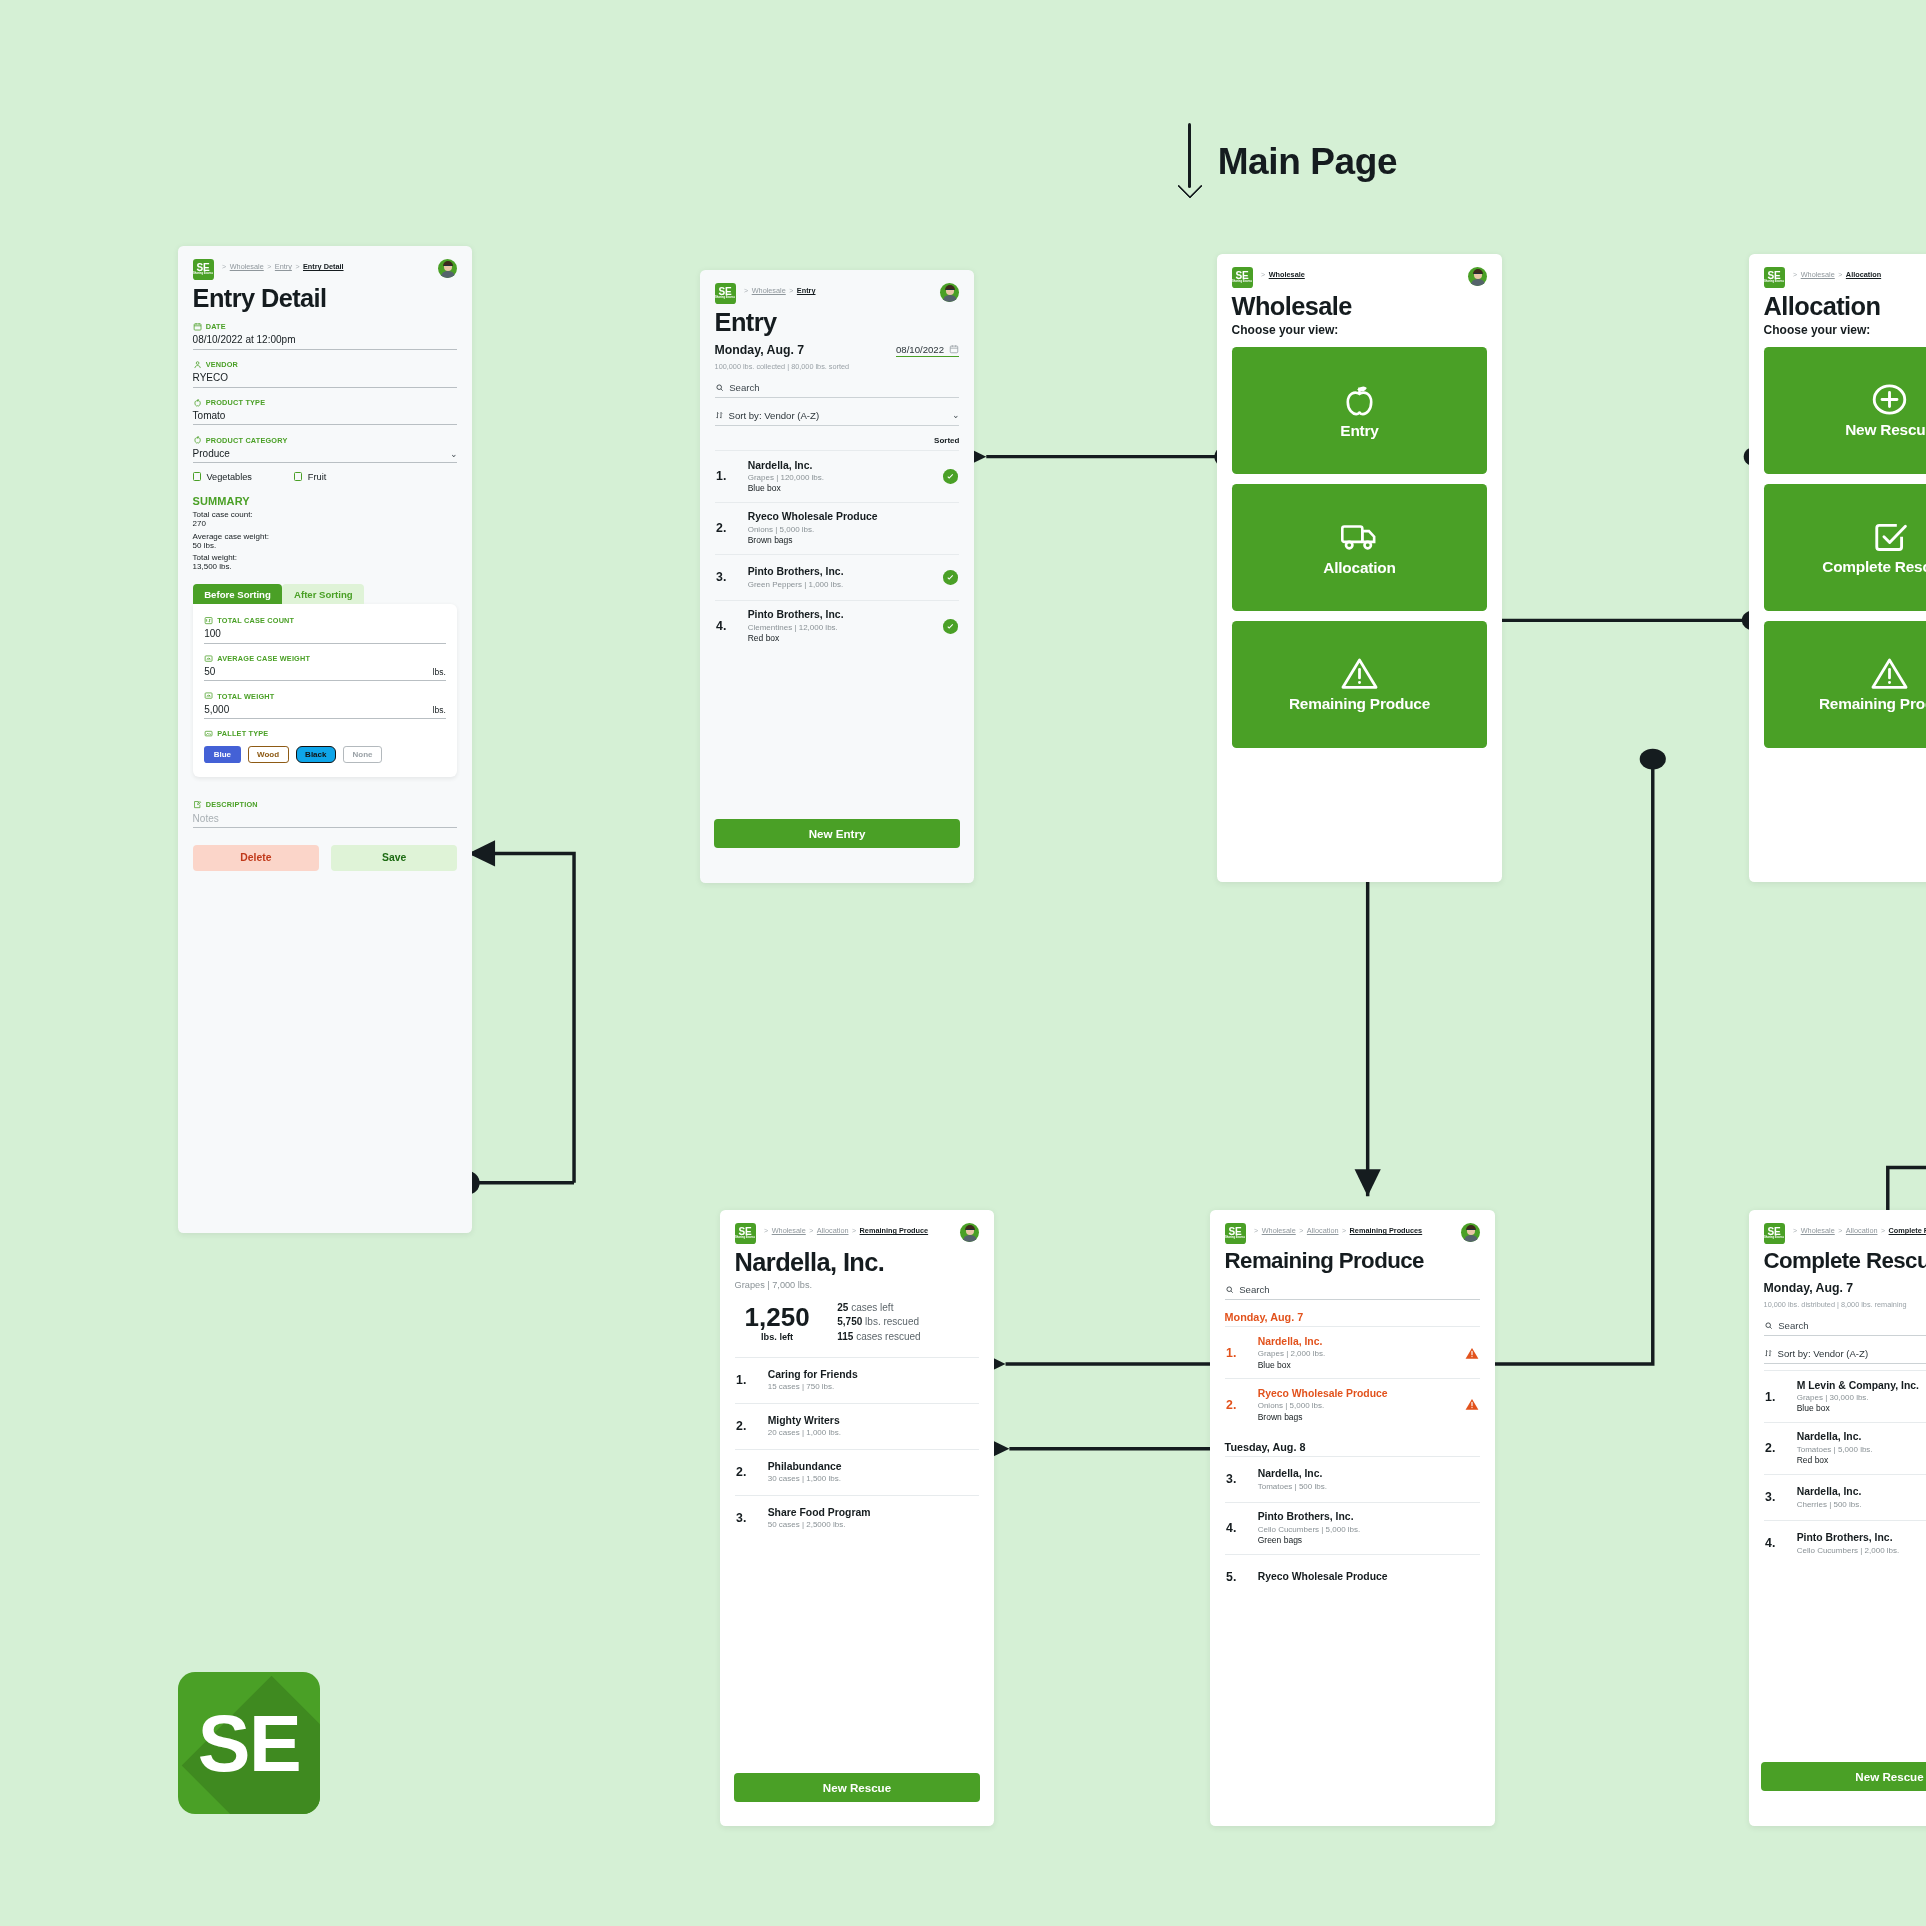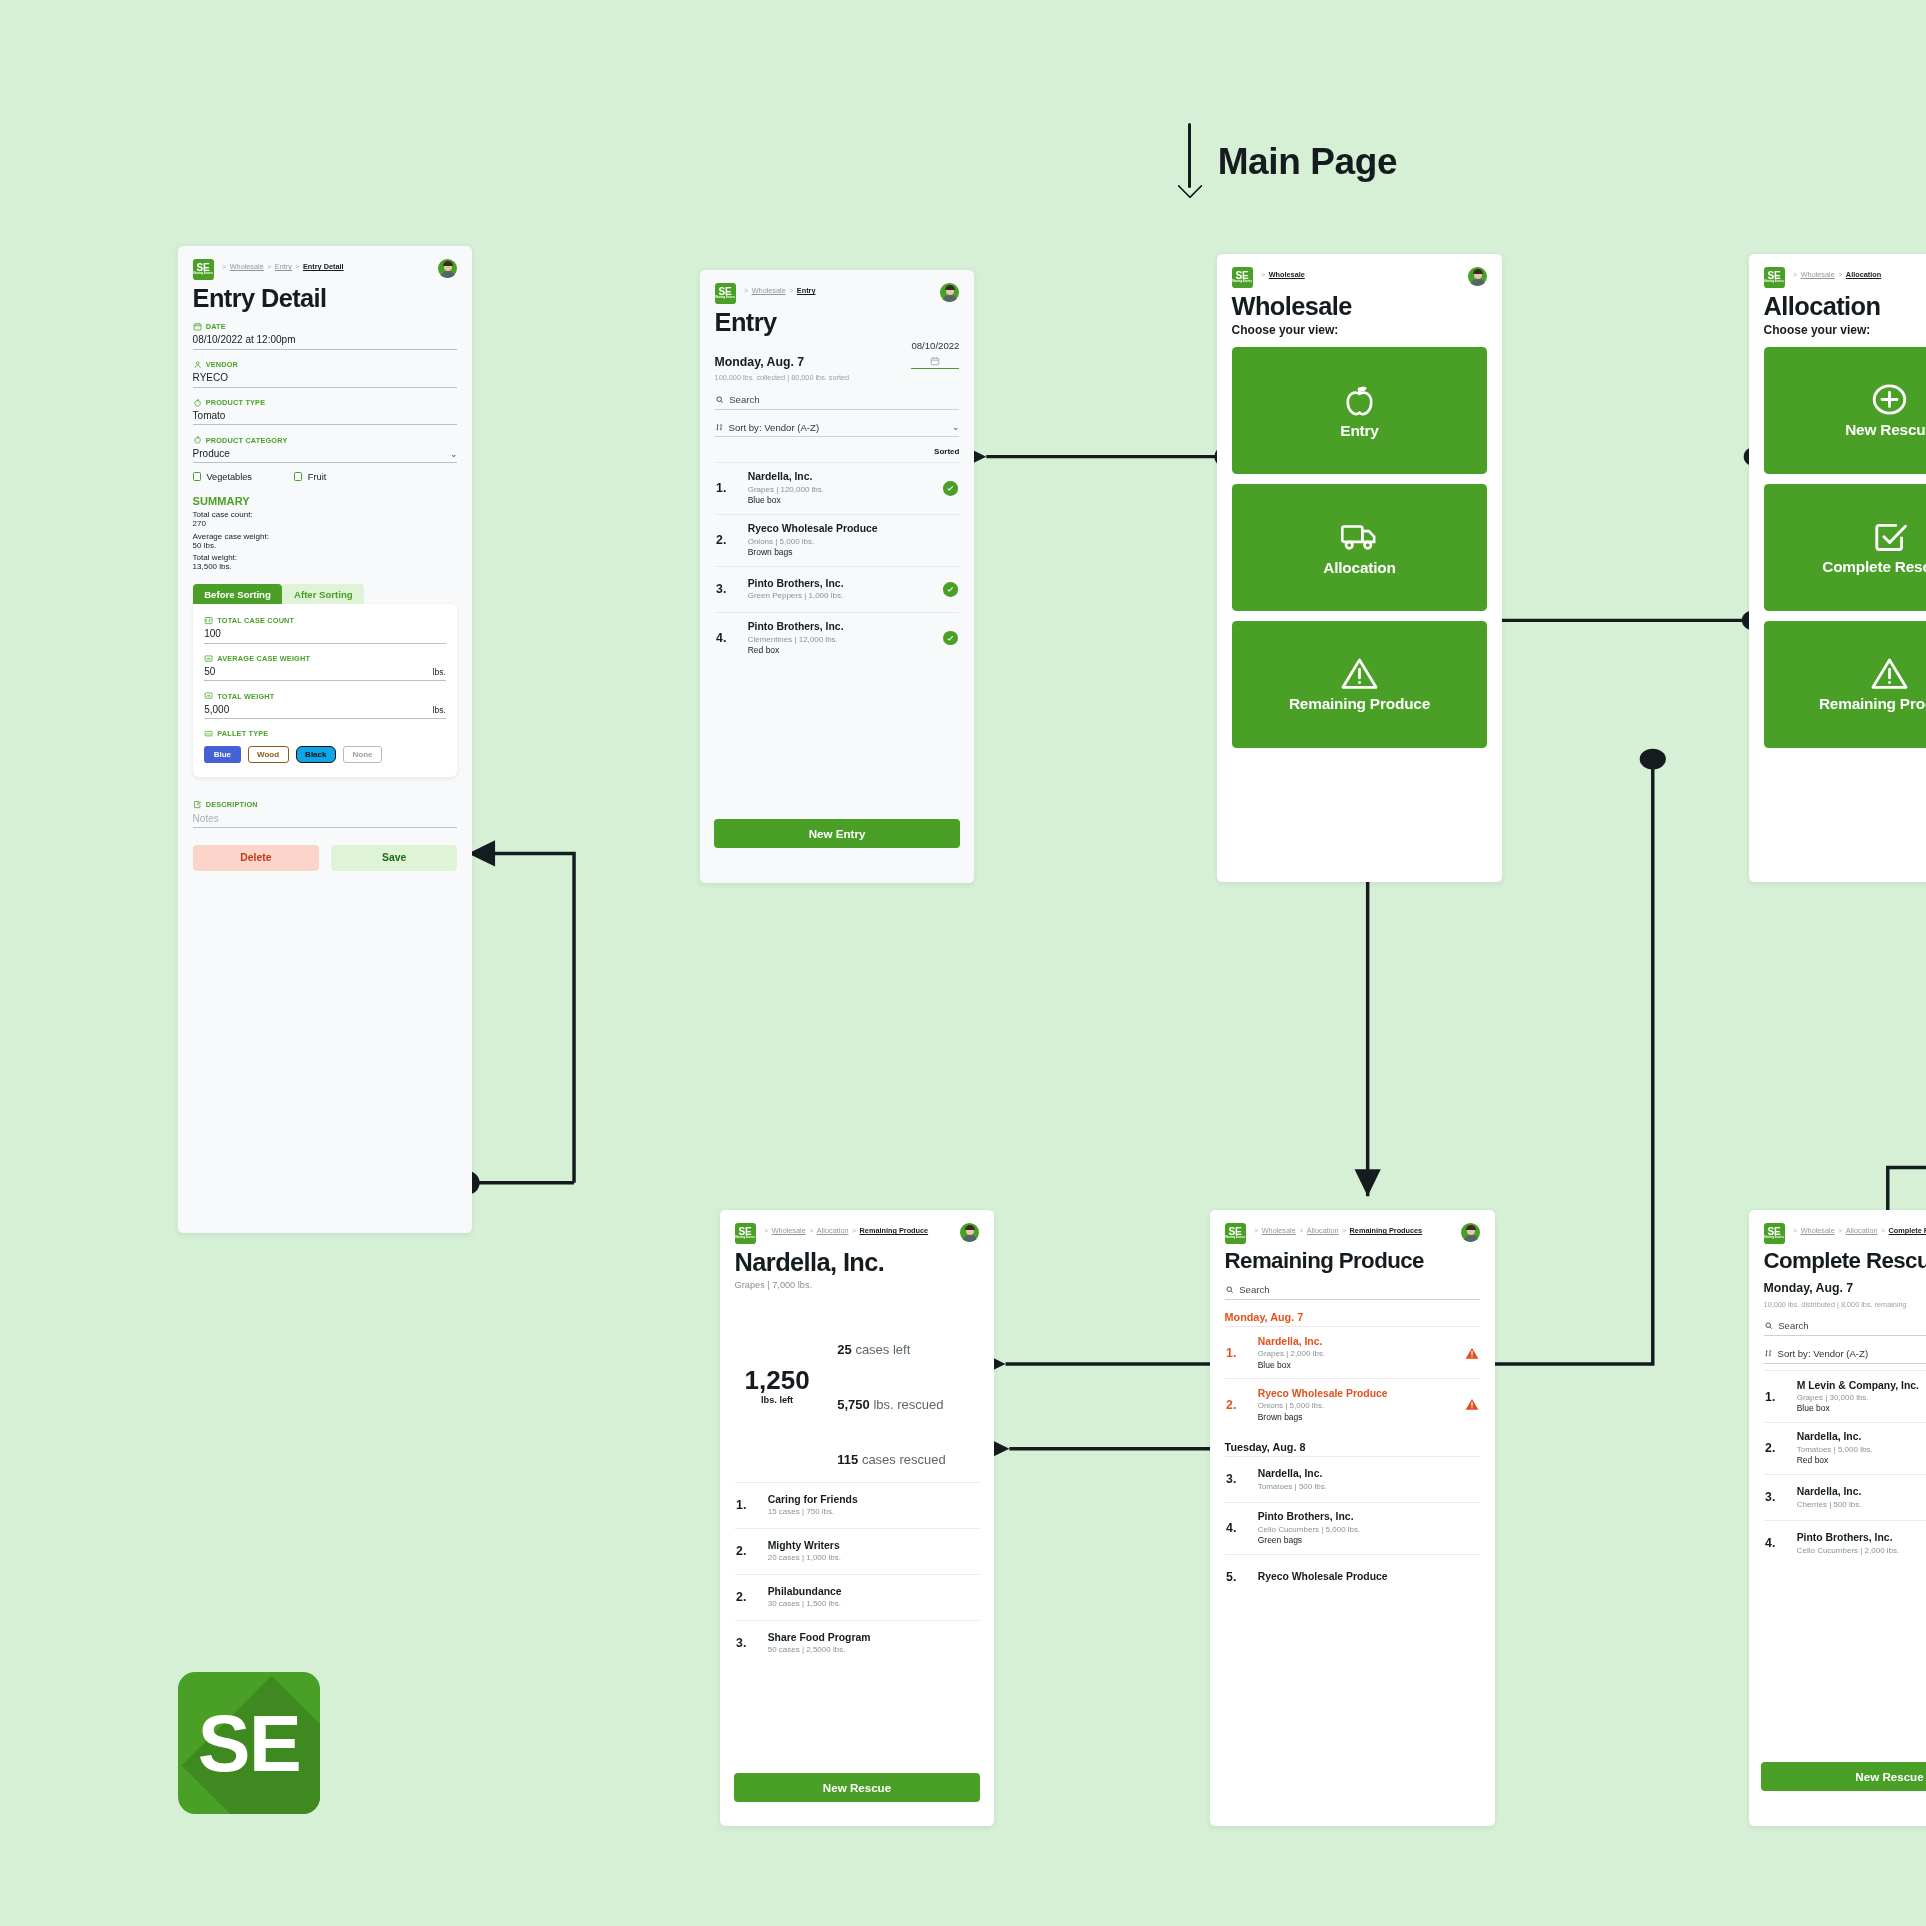--- a/index.html
+++ b/index.html
@@ -132,21 +132,21 @@
   
   .search, .sort{
     display:flex; align-items:center; gap:5.4px; padding:3.1px 0 3.9px 0;
     border-bottom:0.6px solid #ccd2d5; margin-top:8.5px;
   }
   .search .ph{ font-size:9.6px; color:#3d464c;}
   .sort .val{ font-size:9.6px; color:#2b3439; flex:1;}
   .sort .chev{ font-size:8.5px; color:#404a50;}
   .date-pill{
     display:flex; align-items:center; gap:5.4px;
-    border-bottom:1px solid #4aa026; padding-bottom:1.5px;flex-direction:column;
+    border-bottom:1px solid #4aa026; padding-bottom:1.5px;
   }
   .date-pill .d{ font-size:9.6px; color:#2b3439;}
   .meta{ font-size:7.3px; color:#9aa2a7; margin-top:4.6px;}
   .sorted-hdr{ text-align:right; font-size:8px; font-weight:700; color:#151c1f; margin-top:10px; padding-bottom:5.4px;}
 
   
   .lrow{
     display:flex; align-items:center; gap:10px;
     border-top:0.6px solid #e7ebed; padding:8.5px 1.5px 8.5px 1.5px; min-height:46px;
   }
@@ -162,21 +162,21 @@
   .lrow.alert .num, .lrow.alert .nm{ color:#e2521c; }
   .daygroup{ font-size:10.8px; font-weight:800; color:#151c1f; margin-top:10.8px; margin-bottom:3.1px;}
   .daygroup.hot{ color:#e2521c; }
 
   
   .stat-sub{ font-size:9.2px; color:#8a9296; margin-top:3.9px;}
   .stats{ display:flex; align-items:center; gap:17.7px; margin-top:11.6px; padding-bottom:11.6px;}
   .stats .big{ text-align:center; min-width:85px;}
   .stats .big .n{ font-size:26px; font-weight:800; color:#151c1f; line-height:1;}
   .stats .big .u{ font-size:9.2px; font-weight:700; color:#151c1f; margin-top:2.3px;}
-  .stats .side div{ font-size:13px; color:#5d666b; margin-bottom:3.5px;margin-top:40px;}
+  .stats .side div{ font-size:10px; color:#5d666b; margin-bottom:3.5px;}
   .stats .side b{ color:#151c1f; font-weight:800; }
 
   
   .conn{ position:absolute; left:0; top:0; width:2708px; height:1997px; pointer-events:none; }
 </style>
 </head>
 <body>
 
 <svg class="conn" viewBox="0 0 7029 5183">
   <g stroke="#151c1f" stroke-width="9" fill="none">

